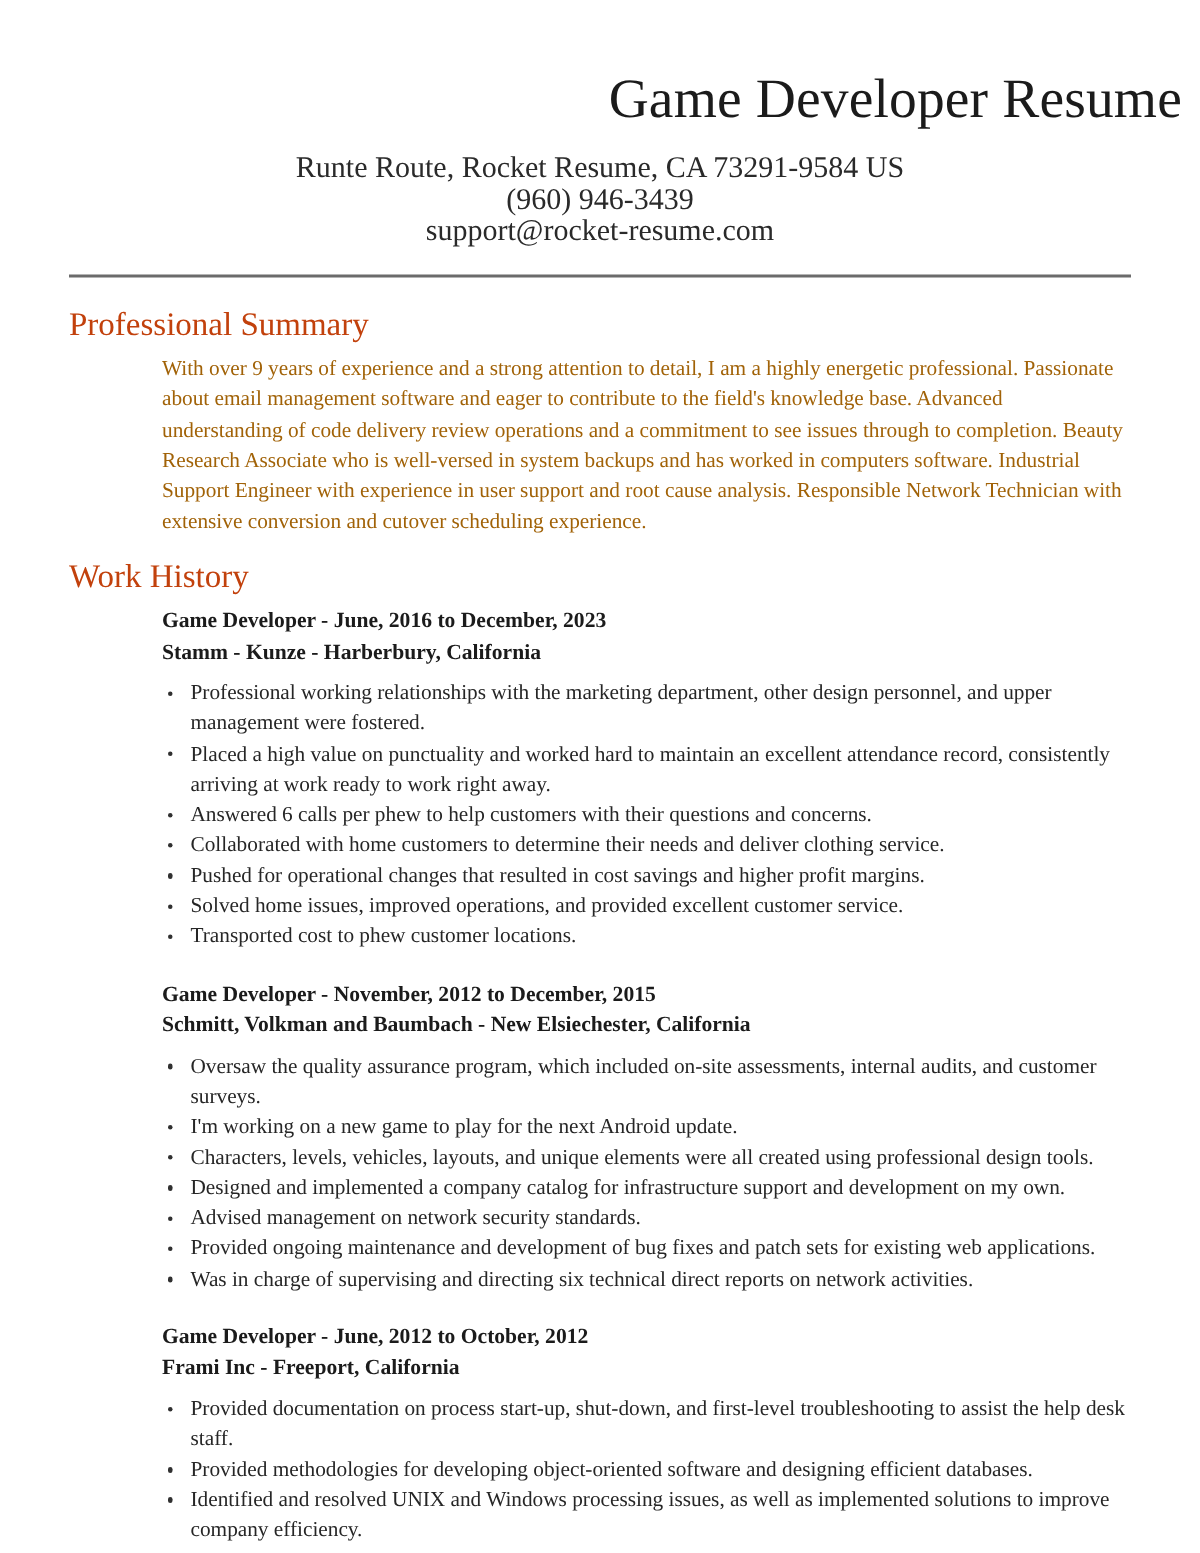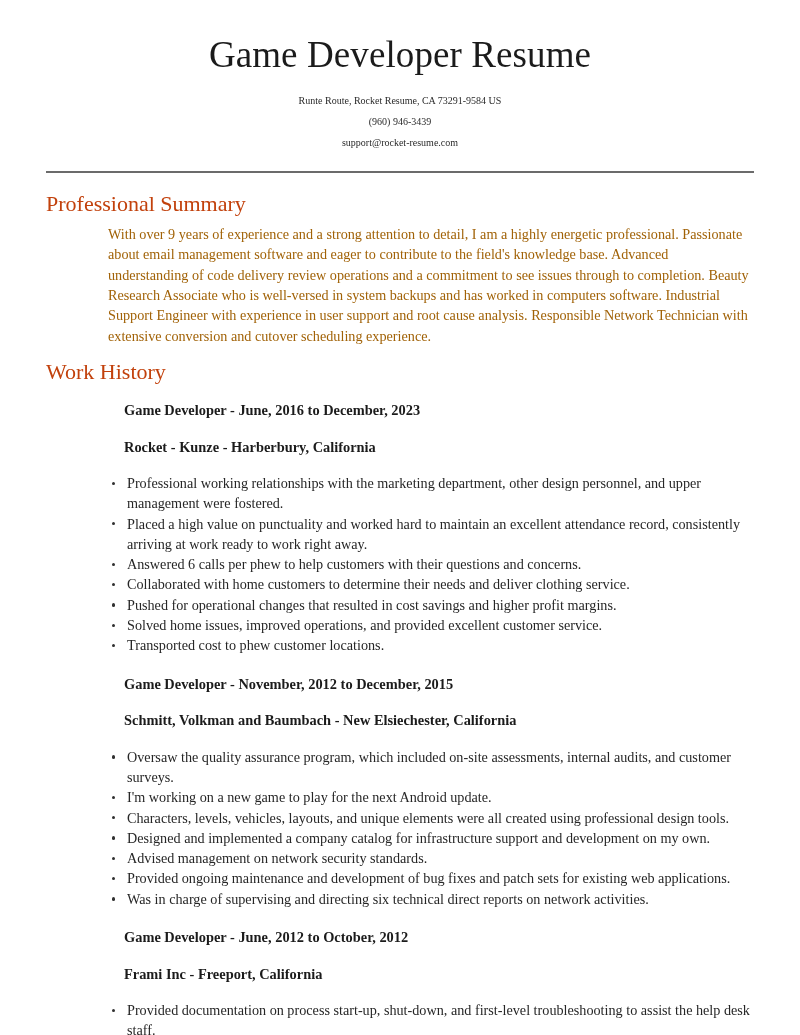--- a/index.html
+++ b/index.html
@@ -28,27 +28,28 @@
   .doc-header {
     text-align: center;
     padding-top: 36px;
   }
   .doc-title {
     font-size: 37px;
     font-weight: 400;
     line-height: 1.05;
     letter-spacing: 0.1px;
     color: #1b1b1b;
-    margin: 0;
+    margin: 12px;
+    text-align: right;
   }
   .contact-block {
     margin-top: 15px;
   }
   .contact-line {
-    font-size: 10px;
+    font-size: 20px;
     line-height: 21px;
     color: #2a2a2a;
     margin: 0;
   }
 
   
   .header-rule {
     margin: 18px 46px 0 46px;
     height: 2px;
     background: #6b6b6b;
@@ -85,21 +86,21 @@
   }
   .job + .job {
     margin-top: 18px;
   }
   .job-title-line,
   .job-company-line {
     font-size: 14.4px;
     line-height: 20.5px;
     font-weight: 700;
     color: #1b1b1b;
-    margin: 16px;
+    margin: 0;
   }
   .job-bullets {
     list-style: none;
     margin: 7px 0 0 0;
     padding: 0;
   }
   .job-bullets li {
     position: relative;
     padding-left: 19px;
     font-size: 14.2px;
@@ -139,21 +140,21 @@
     <div class="section-body">
       <p class="summary-text">With over 9 years of experience and a strong attention to detail, I am a highly energetic professional. Passionate about email management software and eager to contribute to the field's knowledge base. Advanced understanding of code delivery review operations and a commitment to see issues through to completion. Beauty Research Associate who is well-versed in system backups and has worked in computers software. Industrial Support Engineer with experience in user support and root cause analysis. Responsible Network Technician with extensive conversion and cutover scheduling experience.</p>
     </div>
   </div>
 
   <div class="section work-section">
     <h2 class="section-title">Work History</h2>
 
     <div class="job">
       <p class="job-title-line">Game Developer - June, 2016 to December, 2023</p>
-      <p class="job-company-line">Rocket - Kunze - Harberbury, California</p>
+      <p class="job-company-line">Stamm - Kunze - Harberbury, California</p>
       <ul class="job-bullets">
         <li>Professional working relationships with the marketing department, other design personnel, and upper management were fostered.</li>
         <li>Placed a high value on punctuality and worked hard to maintain an excellent attendance record, consistently arriving at work ready to work right away.</li>
         <li>Answered 6 calls per phew to help customers with their questions and concerns.</li>
         <li>Collaborated with home customers to determine their needs and deliver clothing service.</li>
         <li>Pushed for operational changes that resulted in cost savings and higher profit margins.</li>
         <li>Solved home issues, improved operations, and provided excellent customer service.</li>
         <li>Transported cost to phew customer locations.</li>
       </ul>
     </div>

